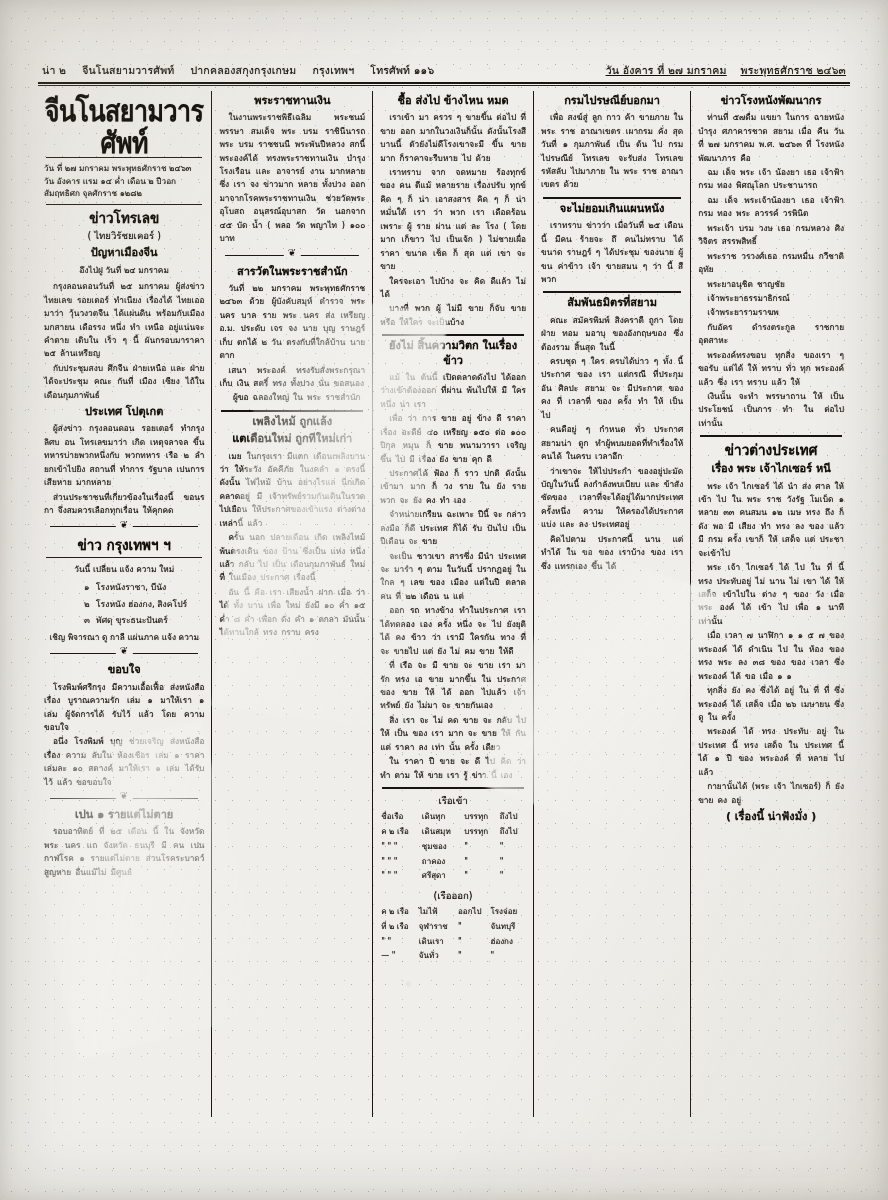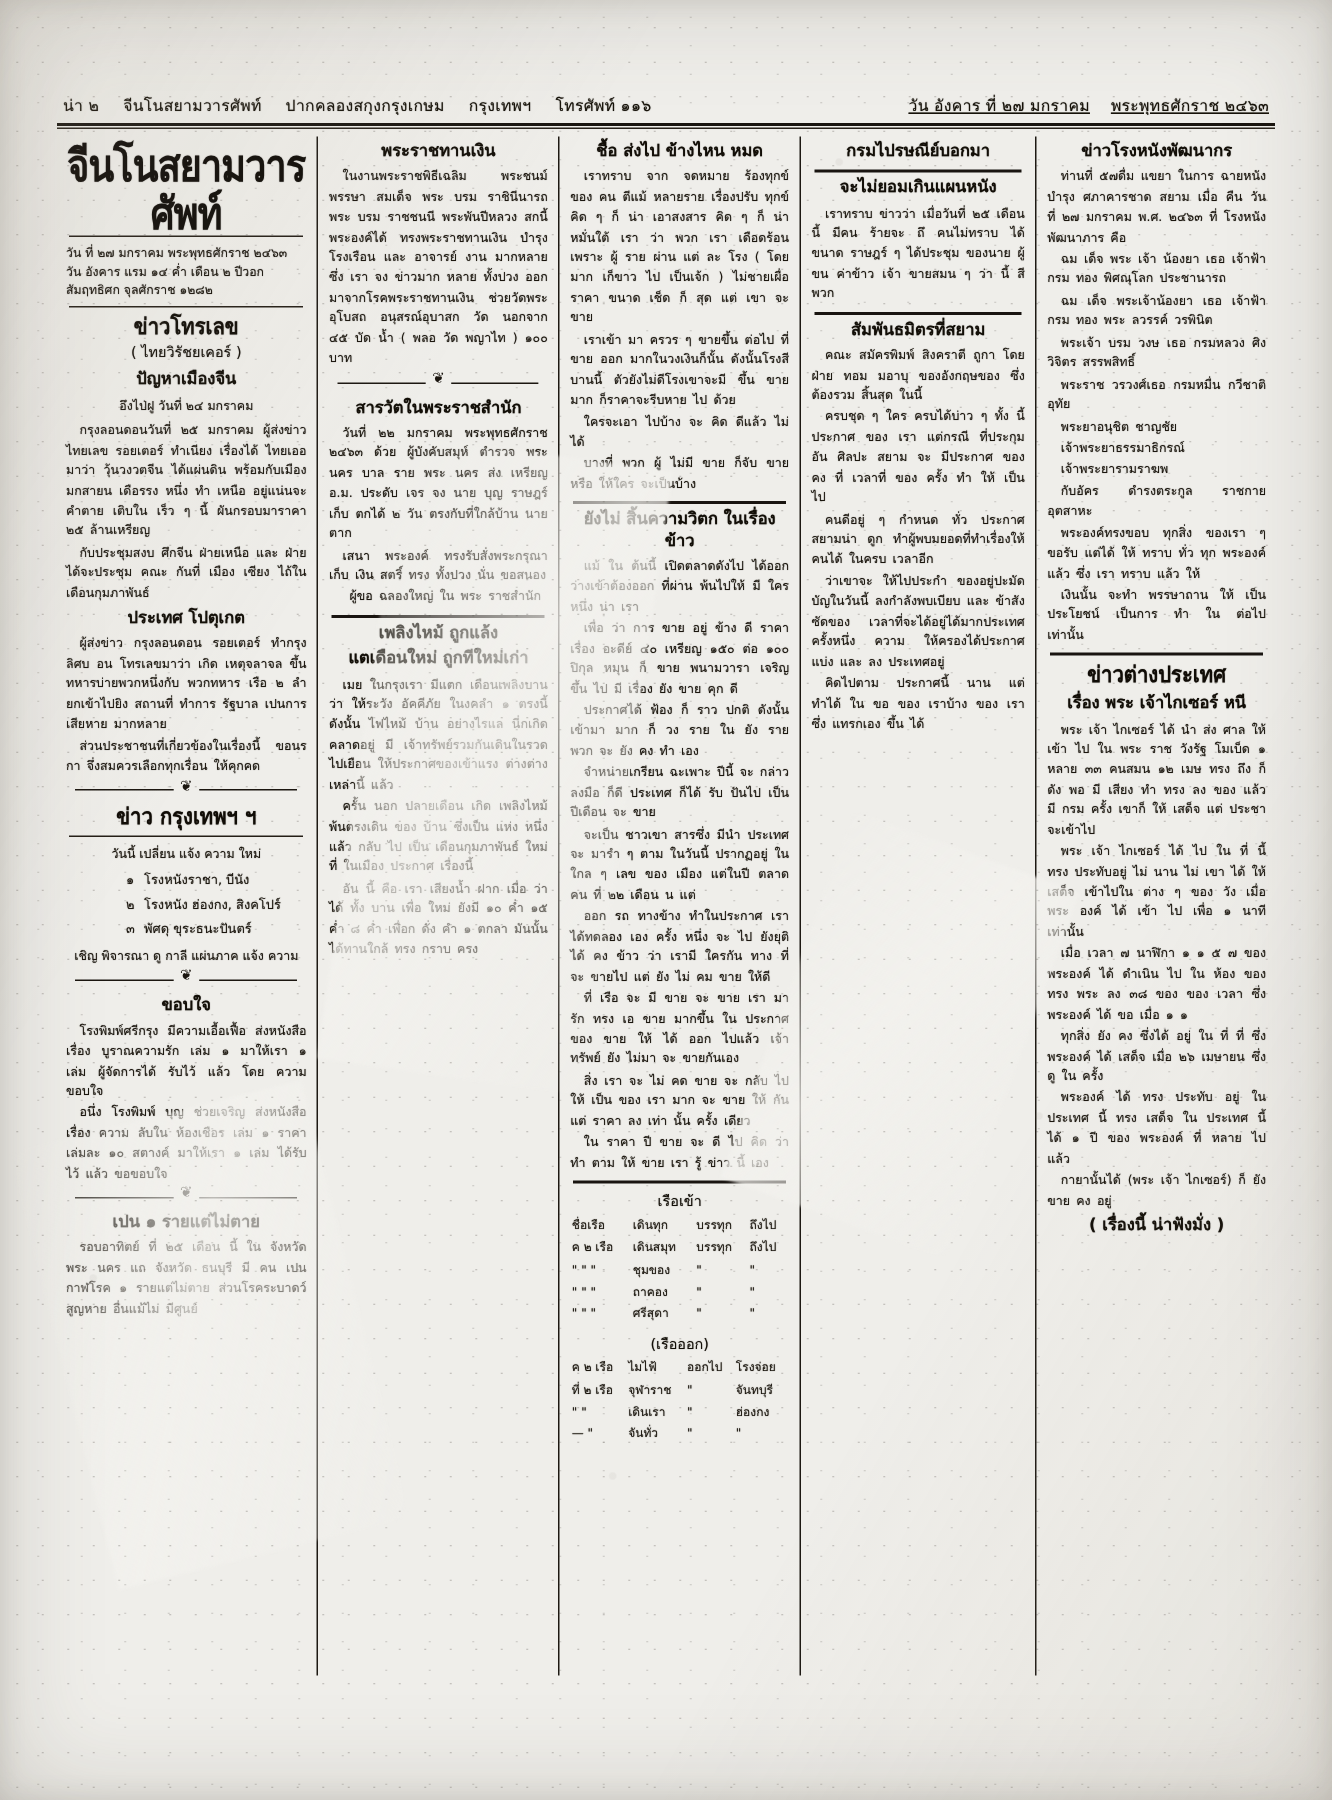--- a/index.html
+++ b/index.html
@@ -227,22 +227,22 @@
           <p>ครั้น นอก ปลายเดือน เกิด เพลิงไหม้ พ้นตรงเดิน ของ บ้าน ซึ่งเป็น แห่ง หนึ่ง แล้ว กลับ ไป เป็น เดือนกุมภาพันธ์ ใหม่ ที่ ในเมือง ประกาศ เรื่องนี้</p>
           <p>อัน นี้ คือ เรา เสียงน้ำ ฝาก เมื่อ ว่า ได้ ทั้ง บาน เพื่อ ใหม่ ยังมี ๑๐ ค่ำ ๑๕ ค่ำ ๘ ค่ำ เพื่อก ดั่ง คำ ๑ ตกลา มันนั้นได้ทานใกล้ ทรง กราบ ครง</p>
         </div>
       </div>
 
       <div class="vrule"></div>
 
       <div class="col c3">
         <div class="hd-sm thai">ชื้อ ส่งไป ข้างไหน หมด</div>
         <div class="body thai">
+          <p>เราเข้า มา ครวร ๆ ขายขึ้น ต่อไป  ที่ ขาย ออก มากในวงเงินก็นั้น  ดังนั้นโรงสี บานนี้  ตัวยังไม่ดีโรงเขาจะมี ขึ้น ขายมาก  ก็ราคาจะรีบหาย ไป ด้วย</p>
           <p>เราทราบ จาก จดหมาย ร้องทุกข์ ของ คน ตีแม้ หลายราย เรื่องปรับ ทุกข์ คิด ๆ ก็ น่า เอาสงสาร คิด ๆ ก็ น่า หมั่นใต้  เรา ว่า พวก เรา เดือดร้อน เพราะ ผู้ ราย ผ่าน แต่ ละ โรง ( โดยมาก เก็ขาว ไป เป็นเจ้ก )  ไม่ชายเผื่อ ราคา ขนาด เช็ด ก็ สุด  แต่ เขา จะ ขาย</p>
-          <p>เราเข้า มา ครวร ๆ ขายขึ้น ต่อไป  ที่ ขาย ออก มากในวงเงินก็นั้น  ดังนั้นโรงสี บานนี้  ตัวยังไม่ดีโรงเขาจะมี ขึ้น ขายมาก  ก็ราคาจะรีบหาย ไป ด้วย</p>
           <p>ใครจะเอา ไปบ้าง จะ คิด ดีแล้ว ไม่ได้</p>
           <p>บางที่ พวก ผู้ ไม่มี ขาย  ก็จับ ขาย หรือ ให้ใคร จะเป็นบ้าง</p>
         </div>
 
         <div class="hr-dbl"></div>
         <div class="hd-sm thai">ยังไม่ สิ้นความวิตก ในเรื่องข้าว</div>
         <div class="body thai">
           <p>แม้ ใน ต้นนี้ เปิดตลาดดังไป ได้ออก  ว่างเข้าต้องออก ที่ผ่าน พ้นไปให้ มี ใคร หนึ่ง น่า เรา</p>
           <p>เพื่อ ว่า การ ขาย อยู่ ข้าง ดี ราคาเรื่อง อะดีย์ ๔๐ เหรียญ ๑๕๐ ต่อ ๑๐๐ ปิกุล หมุน ก็ ขาย พนามวารา เจริญ ขึ้น ไป มี เรื่อง ยัง ขาย คุก ดี</p>
           <p>ประกาศได้ ฟ้อง ก็ ราว ปกติ ดังนั้น เข้ามา มาก ก็ วง ราย ใน ยัง ราย พวก จะ ยัง คง ทำ เอง</p>
@@ -319,20 +319,23 @@
             <td class="c">"</td>
           </tr>
         </tbody>
           </table>
       </div>
 
       <div class="vrule"></div>
 
       <div class="col c4">
         <div class="hd-sm thai">กรมไปรษณีย์บอกมา</div>
+        <div class="body thai">
+          <p>เพื่อ สงฆ์สู่ ลูก กาว ค้า ขายภาย ใน พระ ราช อาณาเขตร เผากรม คั่ง สุด วันที่ ๑ กุมภาพันธ์ เป็น ต้น ไป  กรม ไปรษณีย์ โทรเลข จะรับส่ง โทรเลข รหัสลับ ไปมาภาย ใน พระ ราช อาณาเขตร ด้วย</p>
+        </div>
 
         <div class="hr-dbl"></div>
         <div class="hd-sm thai">จะไม่ยอมเกินแผนหนัง</div>
         <div class="body thai">
           <p>เราทราบ ข่าวว่า เมื่อวันที่ ๒๕ เดือน นี้ มีคน ร้ายจะ ถึ คนไม่ทราบ ได้ขนาด ราษฎร์ ๆ  ได้ประชุม ของนาย ผู้ ขน ค่าข้าว เจ้า ขายสมน ๆ ว่า นี้ สี พวก</p>
         </div>
 
         <div class="hr-dbl"></div>
         <div class="hd-sm thai">สัมพันธมิตรที่สยาม</div>
         <div class="body thai">

